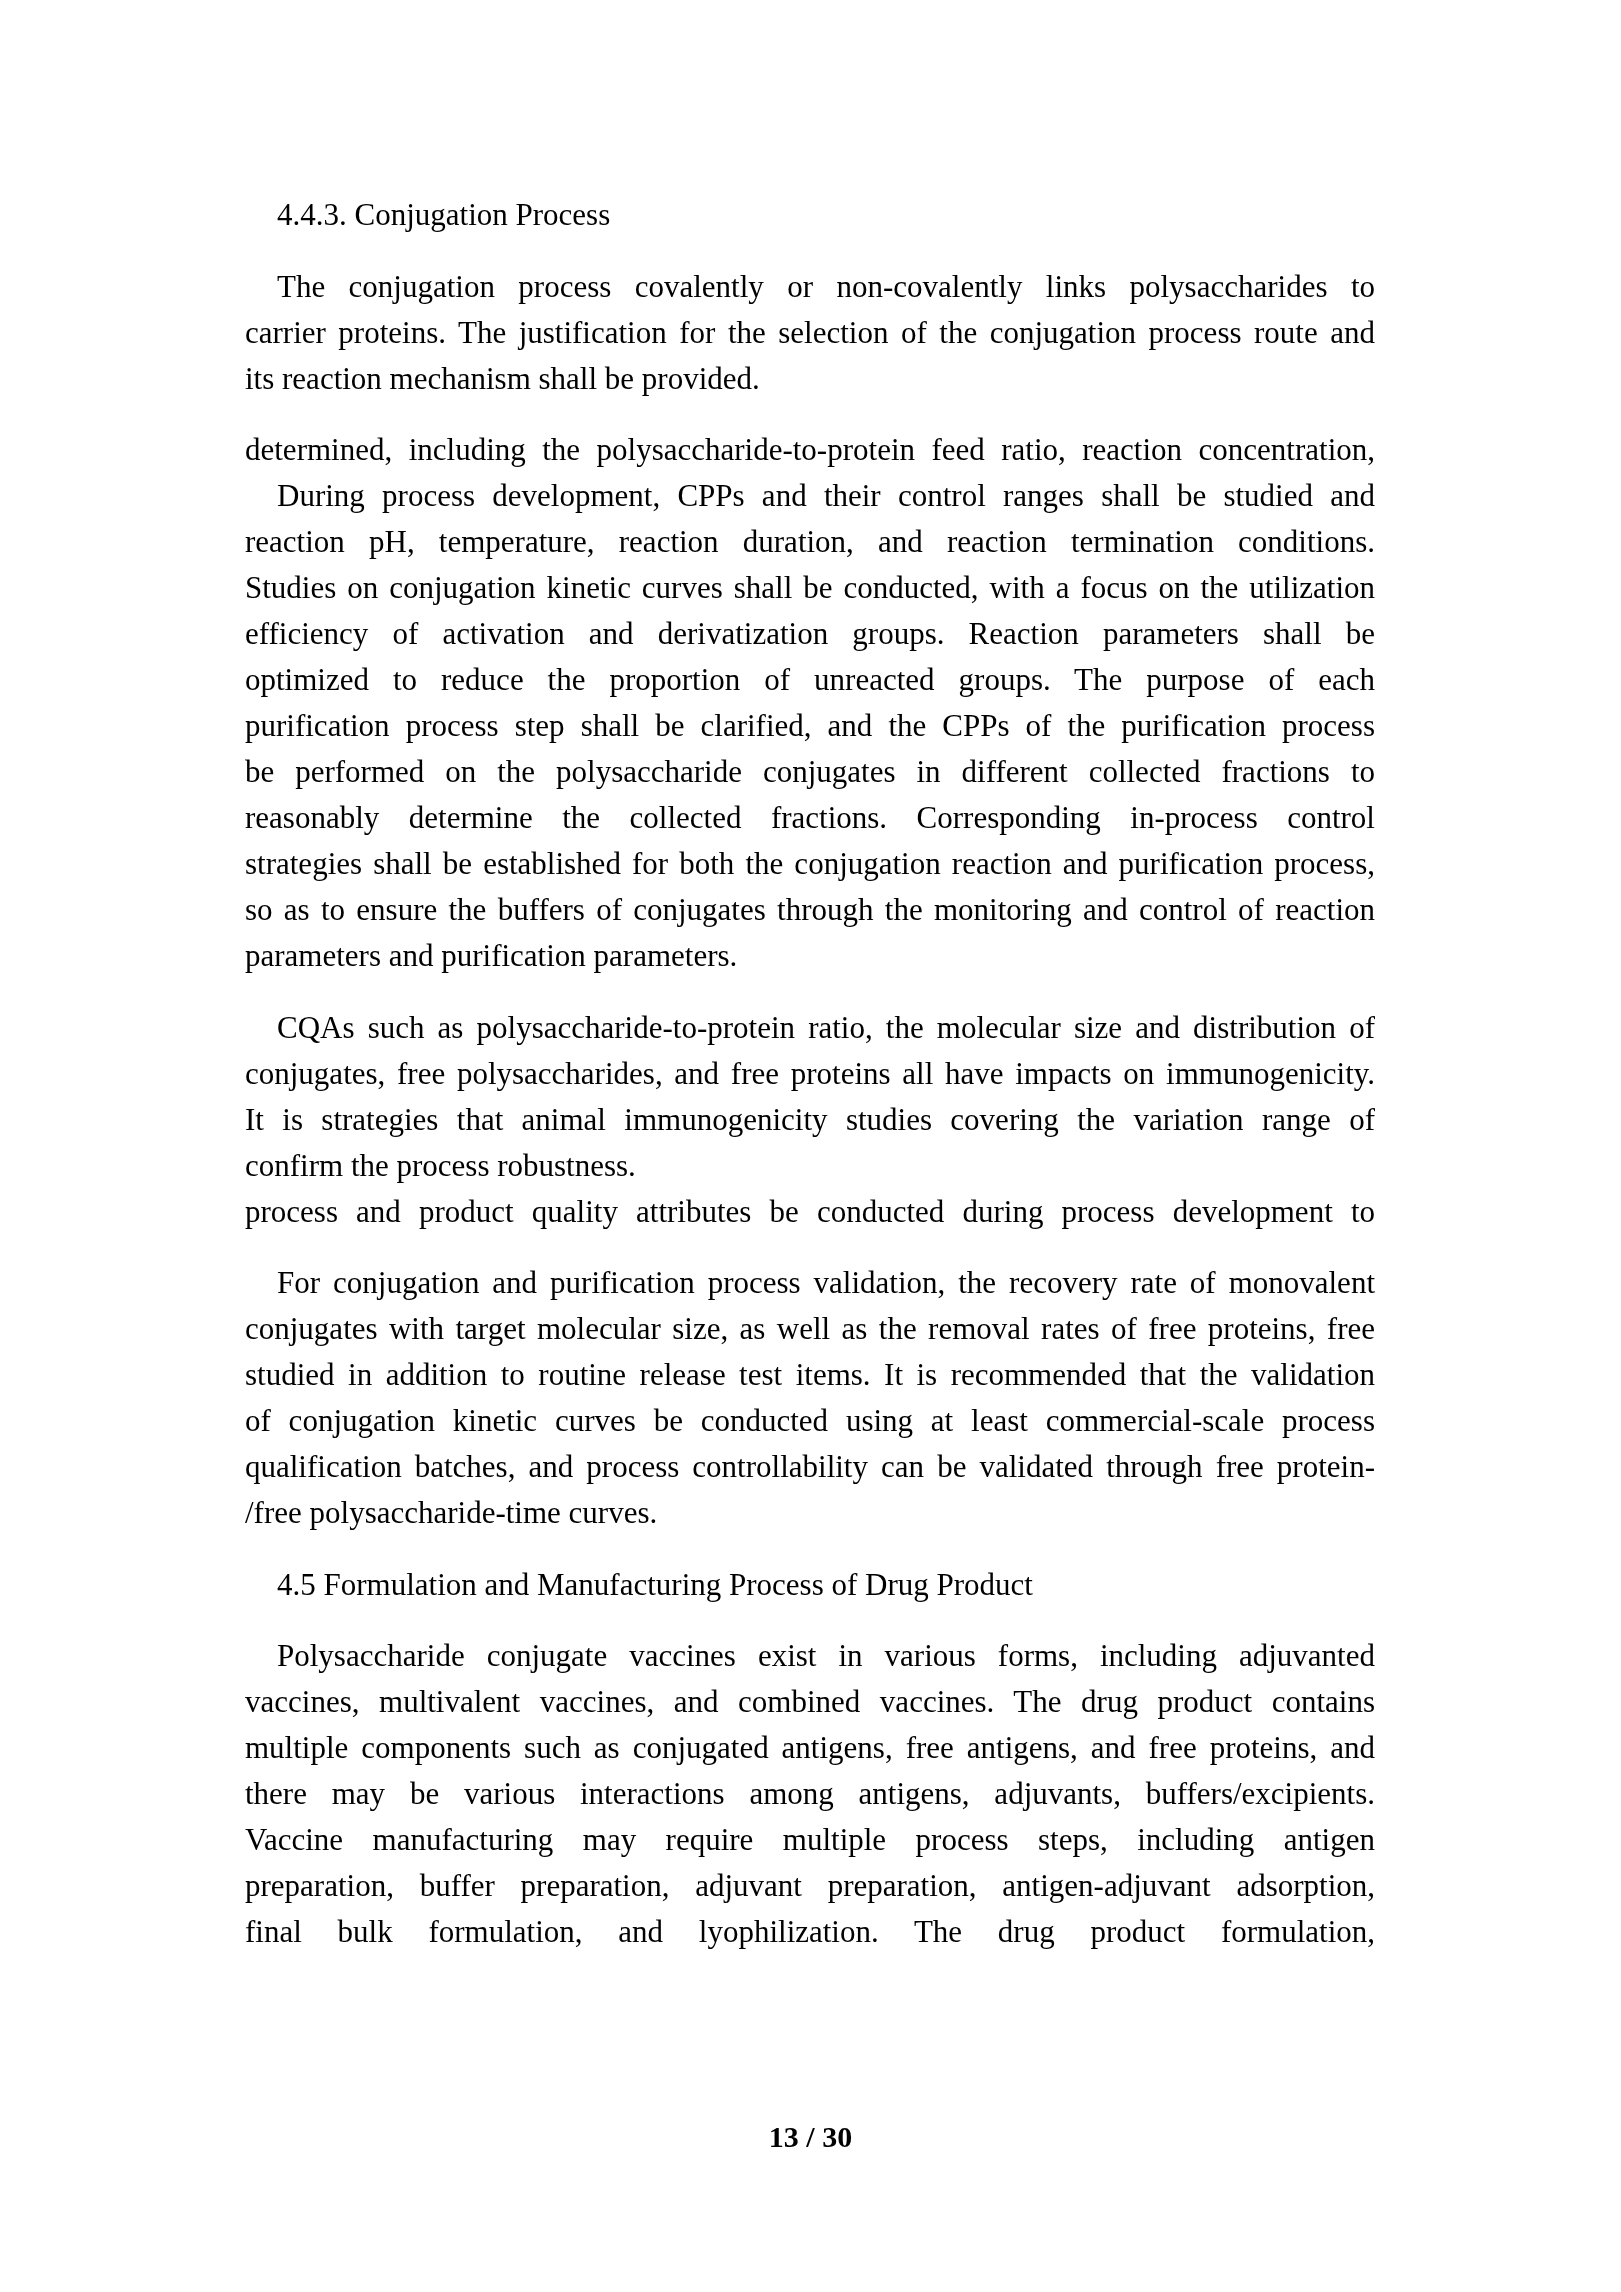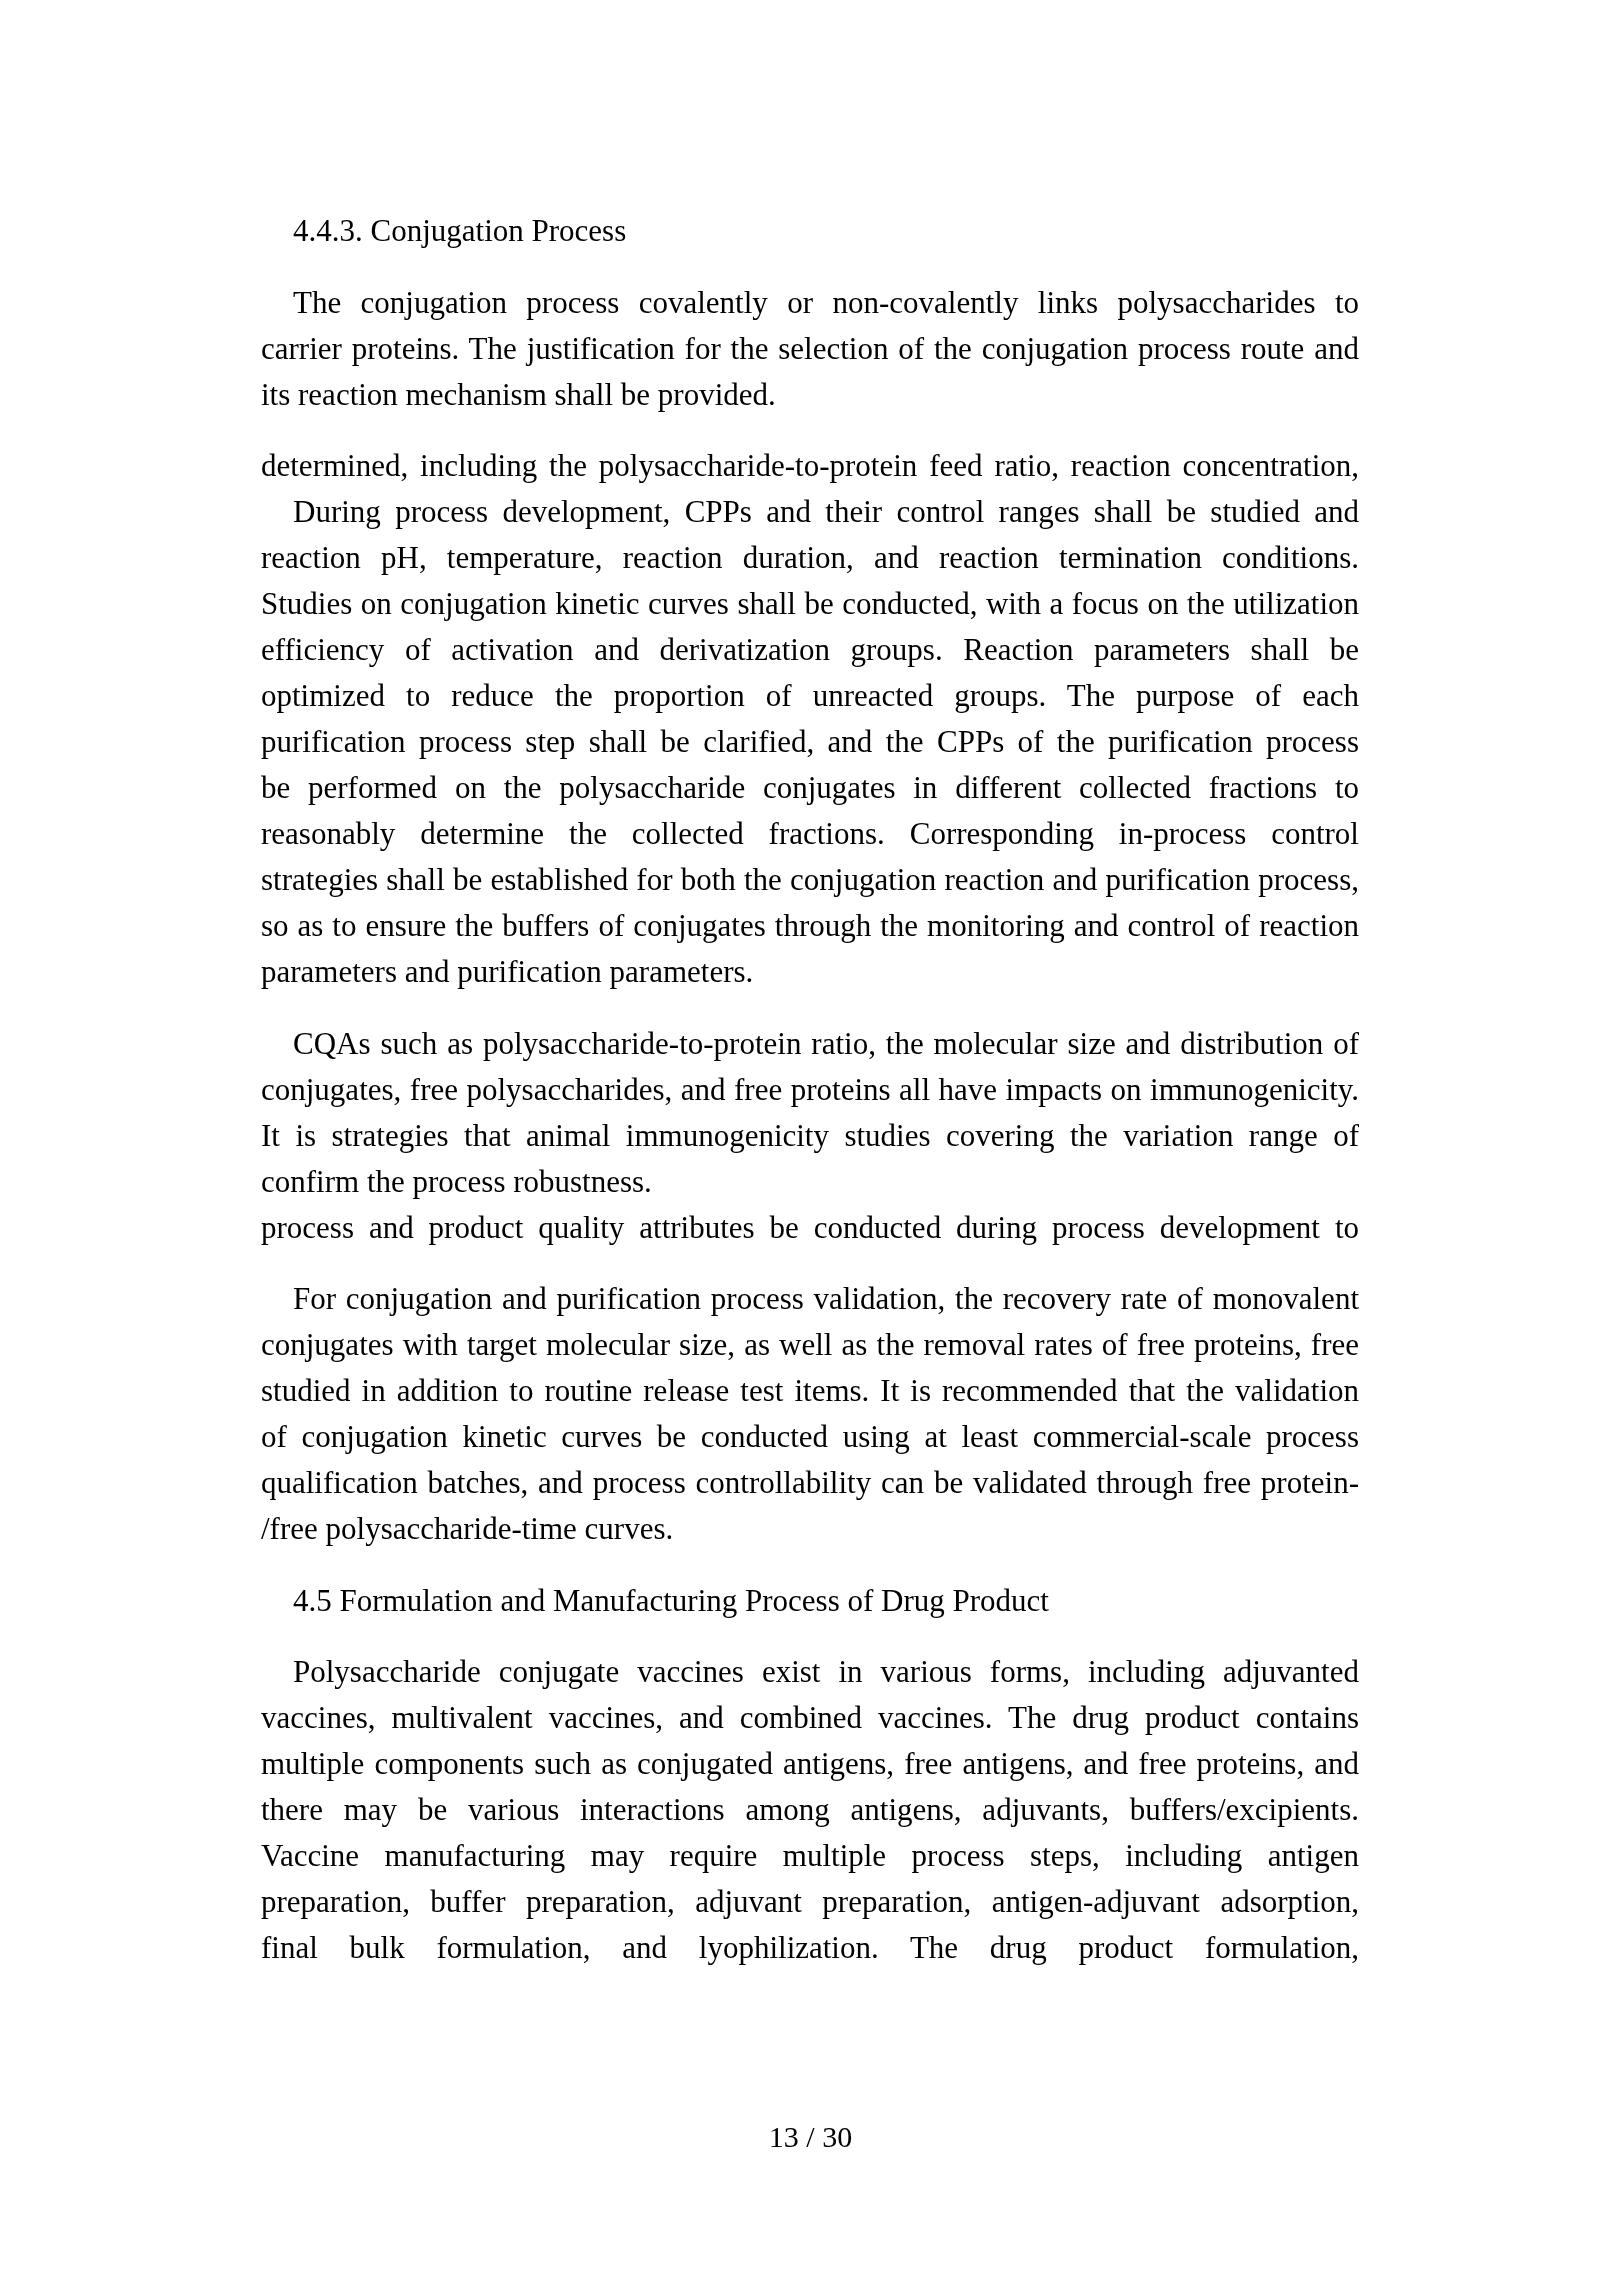--- a/index.html
+++ b/index.html
@@ -14,21 +14,21 @@
     overflow: hidden;
   }
   .content {
     position: absolute;
     left: 245px;
     top: 192px;
     width: 1130px;
     font-size: 31px;
     line-height: 46px;
   }
-  .block { margin: 16px; }
+  .block { margin: 0; }
   .block + .block { margin-top: 25.5px; }
   .heading {
     text-indent: 32px;
     white-space: nowrap;
   }
   .line {
     height: 46px;
     overflow: hidden;
     text-align: justify;
     text-align-last: justify;
@@ -37,21 +37,21 @@
   .line.first { text-indent: 32px; }
   .line.no-just { text-align-last: left; }
   .footer {
     position: absolute;
     top: 2114px;
     left: 0;
     width: 100%;
     text-align: center;
     font-size: 30px;
     line-height: 46px;
-    font-weight: normal;
+    font-weight: bold;
   }
 </style>
 </head>
 <body>
 
 <div class="page">
   <div class="content" id="content">
       <div class="block heading">4.4.3. Conjugation Process</div>
       <div class="block paragraph">
         <div class="line first">The conjugation process covalently or non-covalently links polysaccharides to</div>

